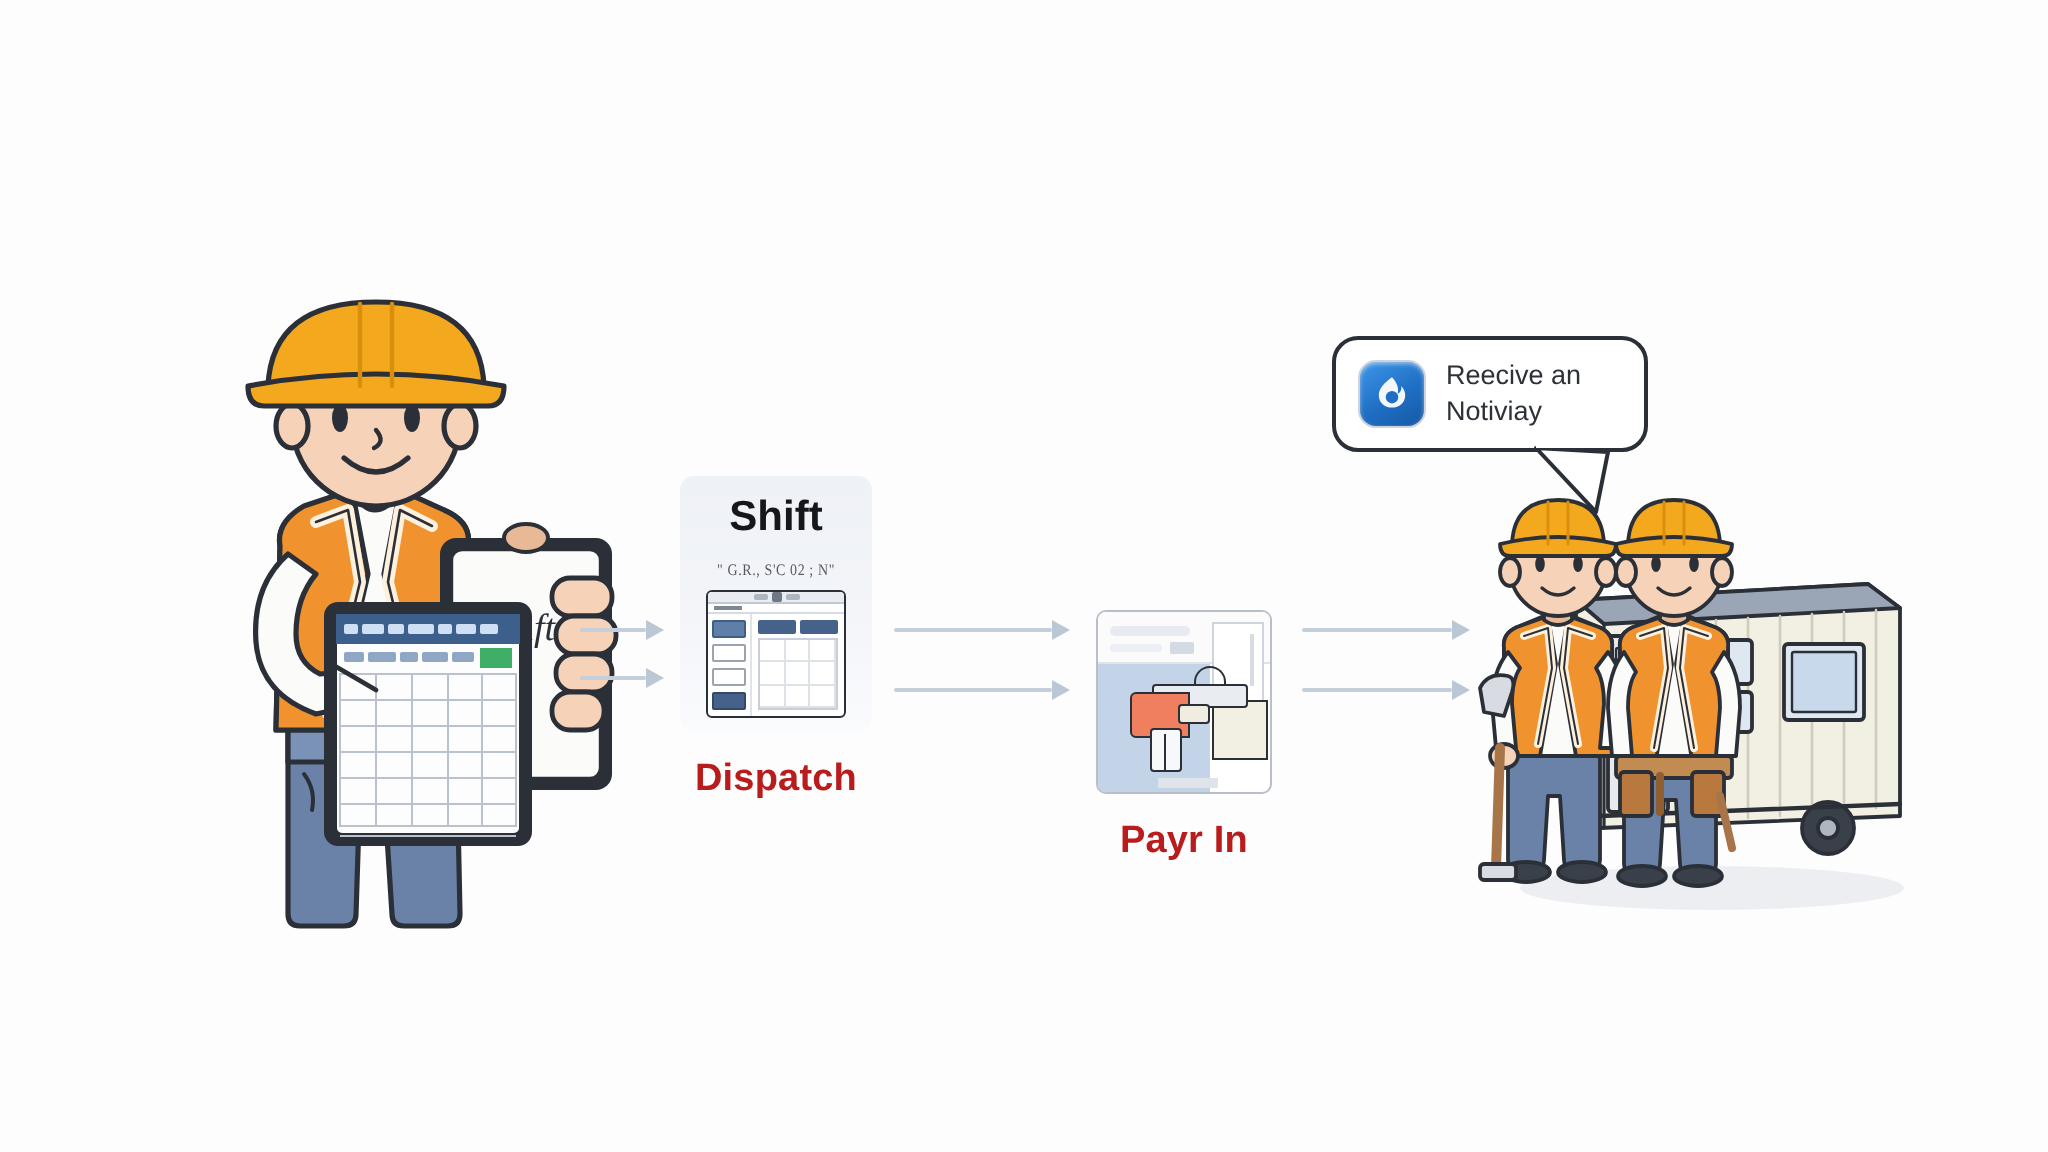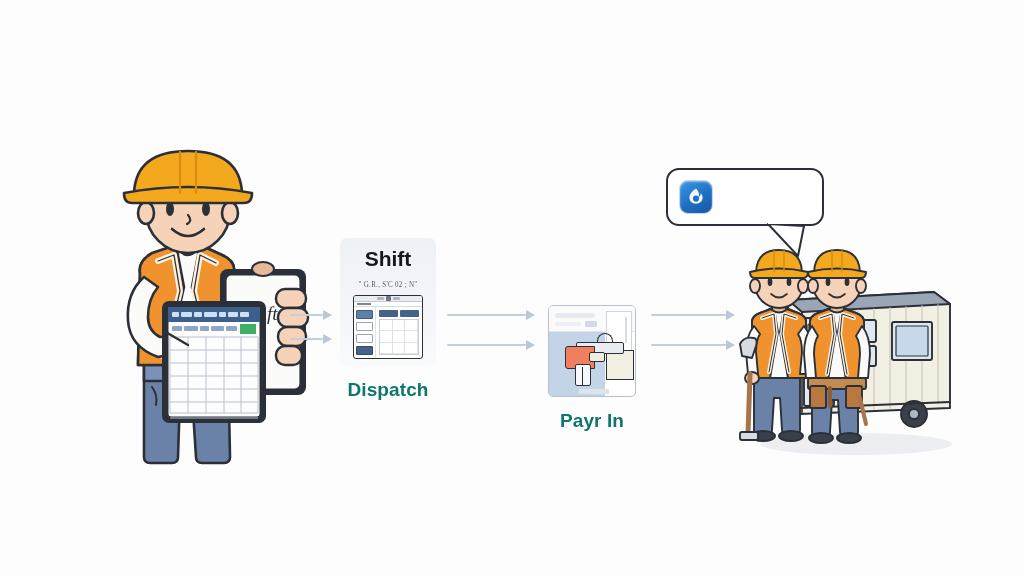--- a/index.html
+++ b/index.html
@@ -34,21 +34,21 @@
   .node-card {
     border-radius: 7px;
     position: relative;
     overflow: hidden;
   }
 
   .node-label {
     margin-top: 13px;
     font-size: 19px;
     font-weight: bold;
-    color: #0f766e;
+    color: #b91c1c;
     letter-spacing: .1px;
     white-space: nowrap;
   }
 
   
   #shift-card {
     left: 340px;
     top: 238px;
   }
   #shift-card .node-card {
@@ -406,20 +406,24 @@
     </div>
   </div>
 
   <div id="speech-bubble">
     <div class="app-icon">
       <svg width="22" height="22" viewBox="0 0 22 22">
         <path d="M11 2.6 C7.2 5.4 4.4 8.2 4.4 11.6 c0 3.8 3 6.2 6.6 6.2 c3.6 0 6.6 -2.4 6.6 -6.2 c0 -1.6 -0.7 -3.1 -1.9 -4.6 c0.2 2.1 -0.6 3.4 -1.9 3.9 c0.8 -2.8 -0.3 -5.6 -2.8 -8.3 Z" fill="#ffffff" opacity="0.95"></path>
         <circle cx="11" cy="12.6" r="3.1" fill="#1f6fc4"></circle>
       </svg>
     </div>
+    <div class="bubble-text">
+      <div>Reecive an</div>
+      <div>Notiviay</div>
+    </div>
     <svg class="bubble-tail" viewBox="0 0 40 34">
       <path d="M2 0 L38 2 L32 32 Z" fill="#ffffff" stroke="#2b3038" stroke-width="2" stroke-linejoin="round"></path>
       <path d="M2 -2 L38 -2" stroke="#ffffff" stroke-width="4"></path>
     </svg>
   </div>
 
   <div class="ill" style="left:738px; top:248px;">
     <svg width="220" height="215" viewBox="0 0 220 215">
 
       <ellipse cx="118" cy="196" rx="96" ry="11" fill="#eceef2"></ellipse>

